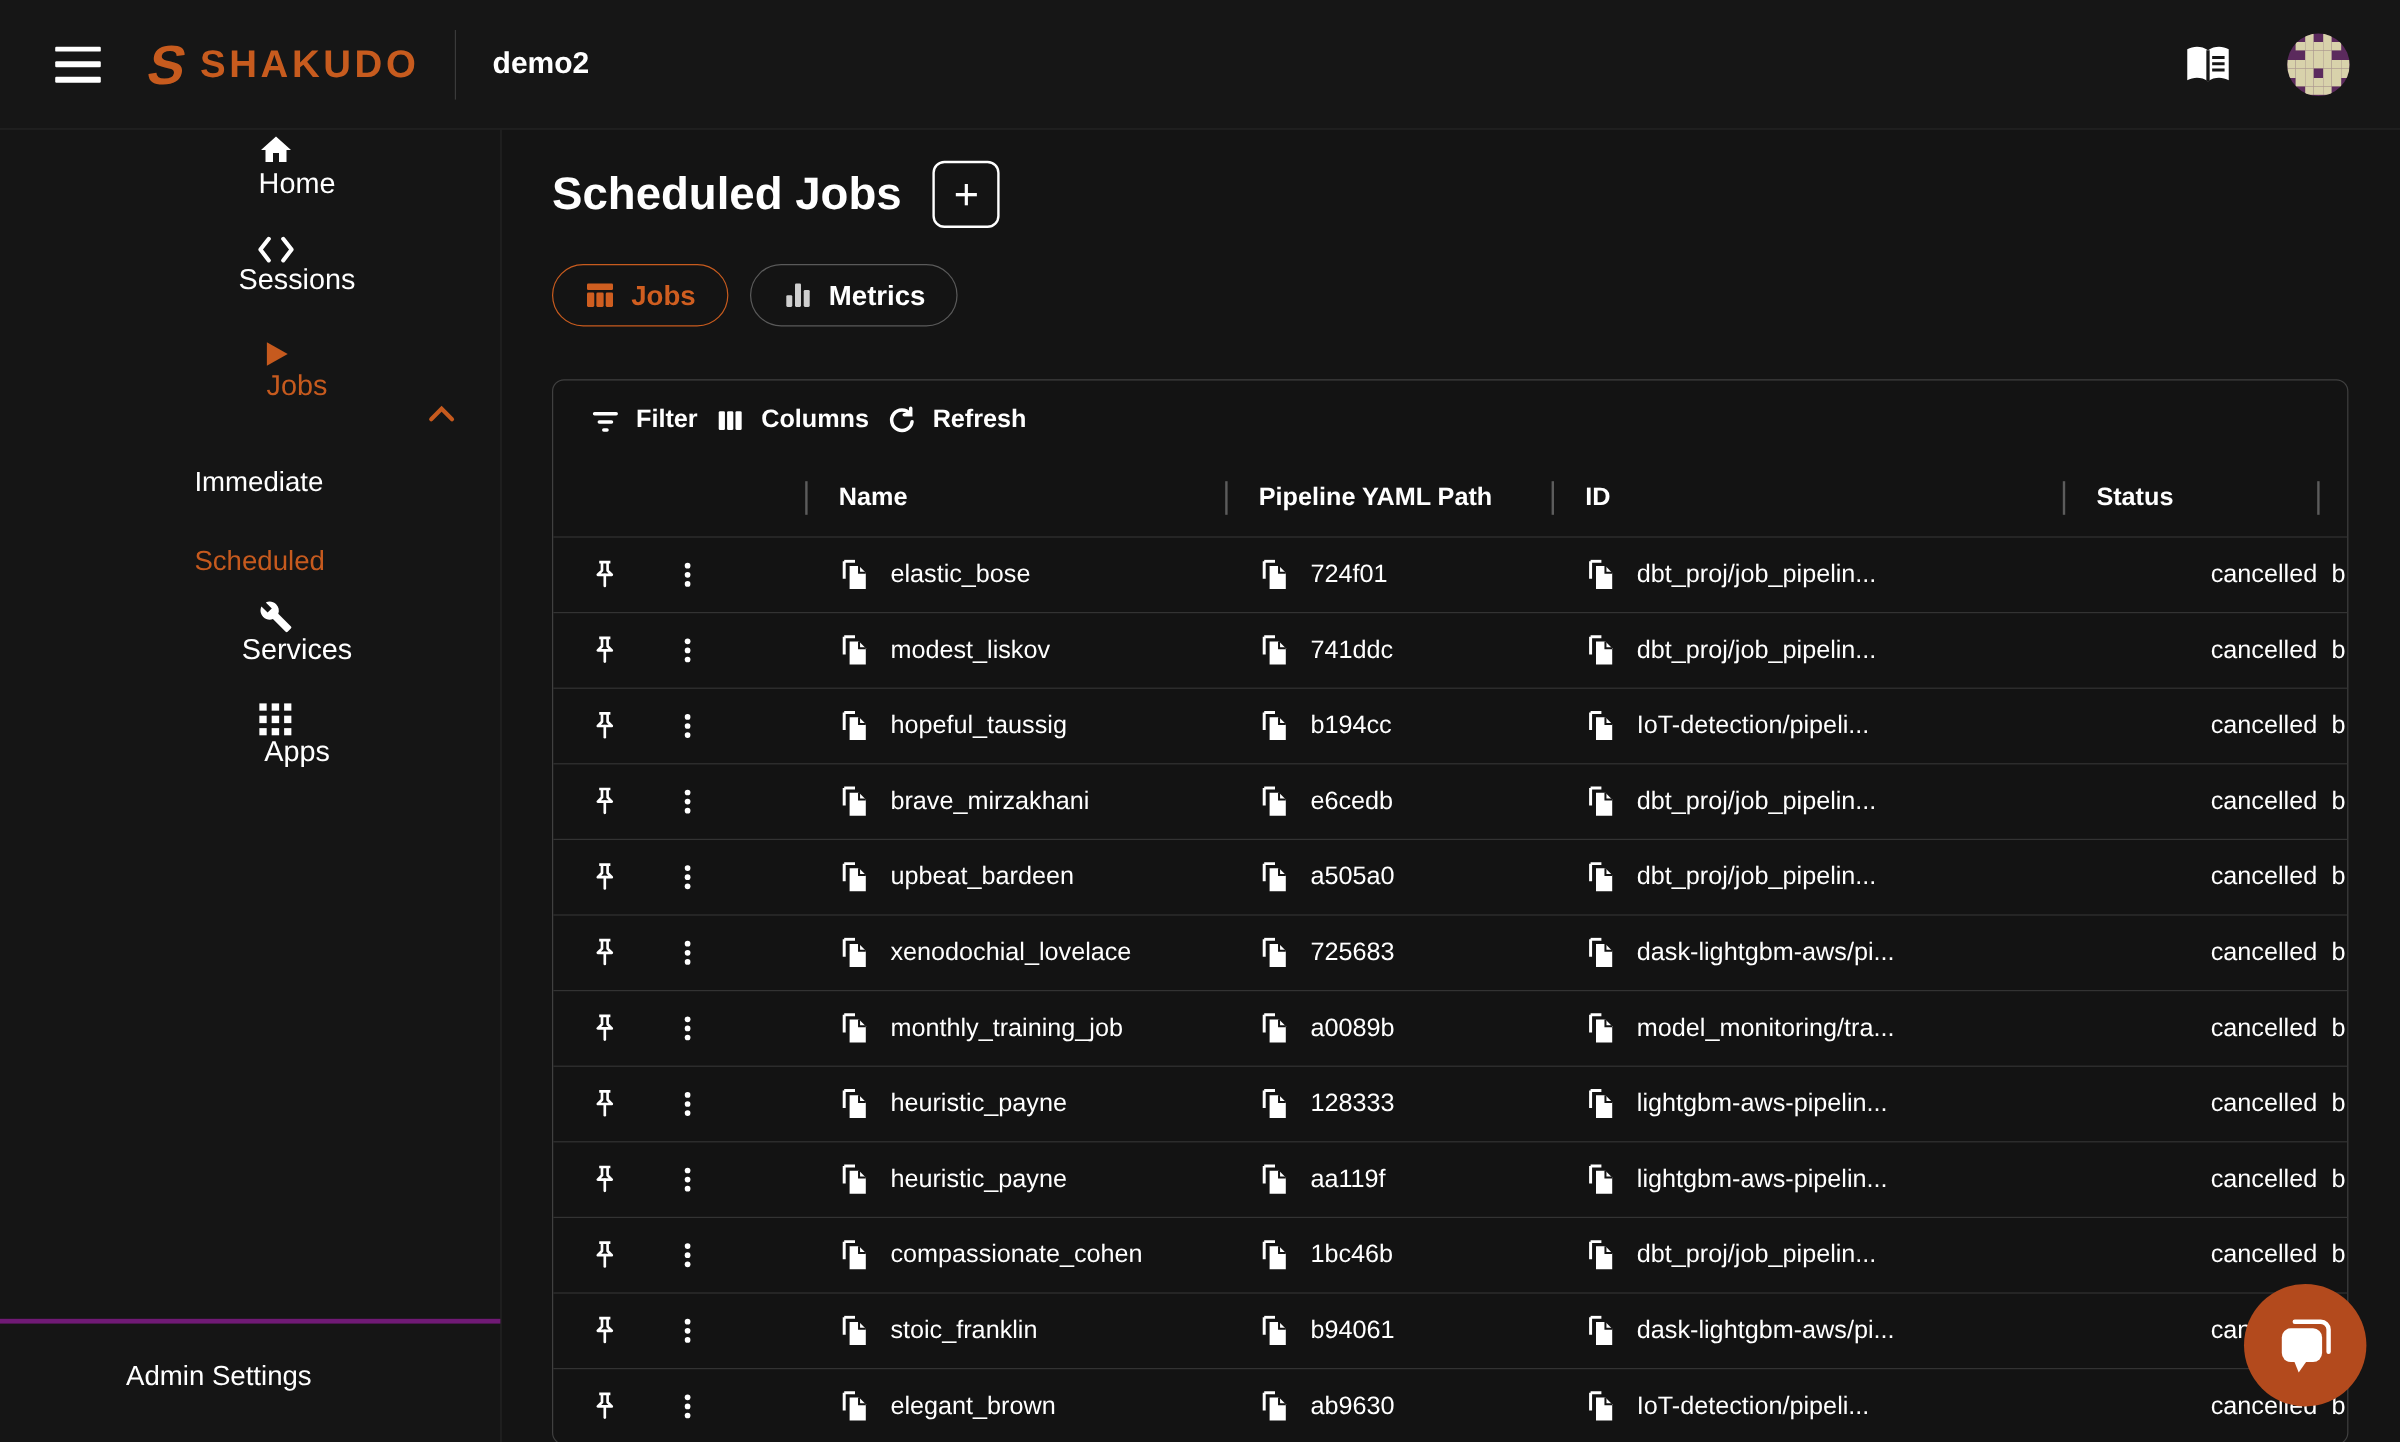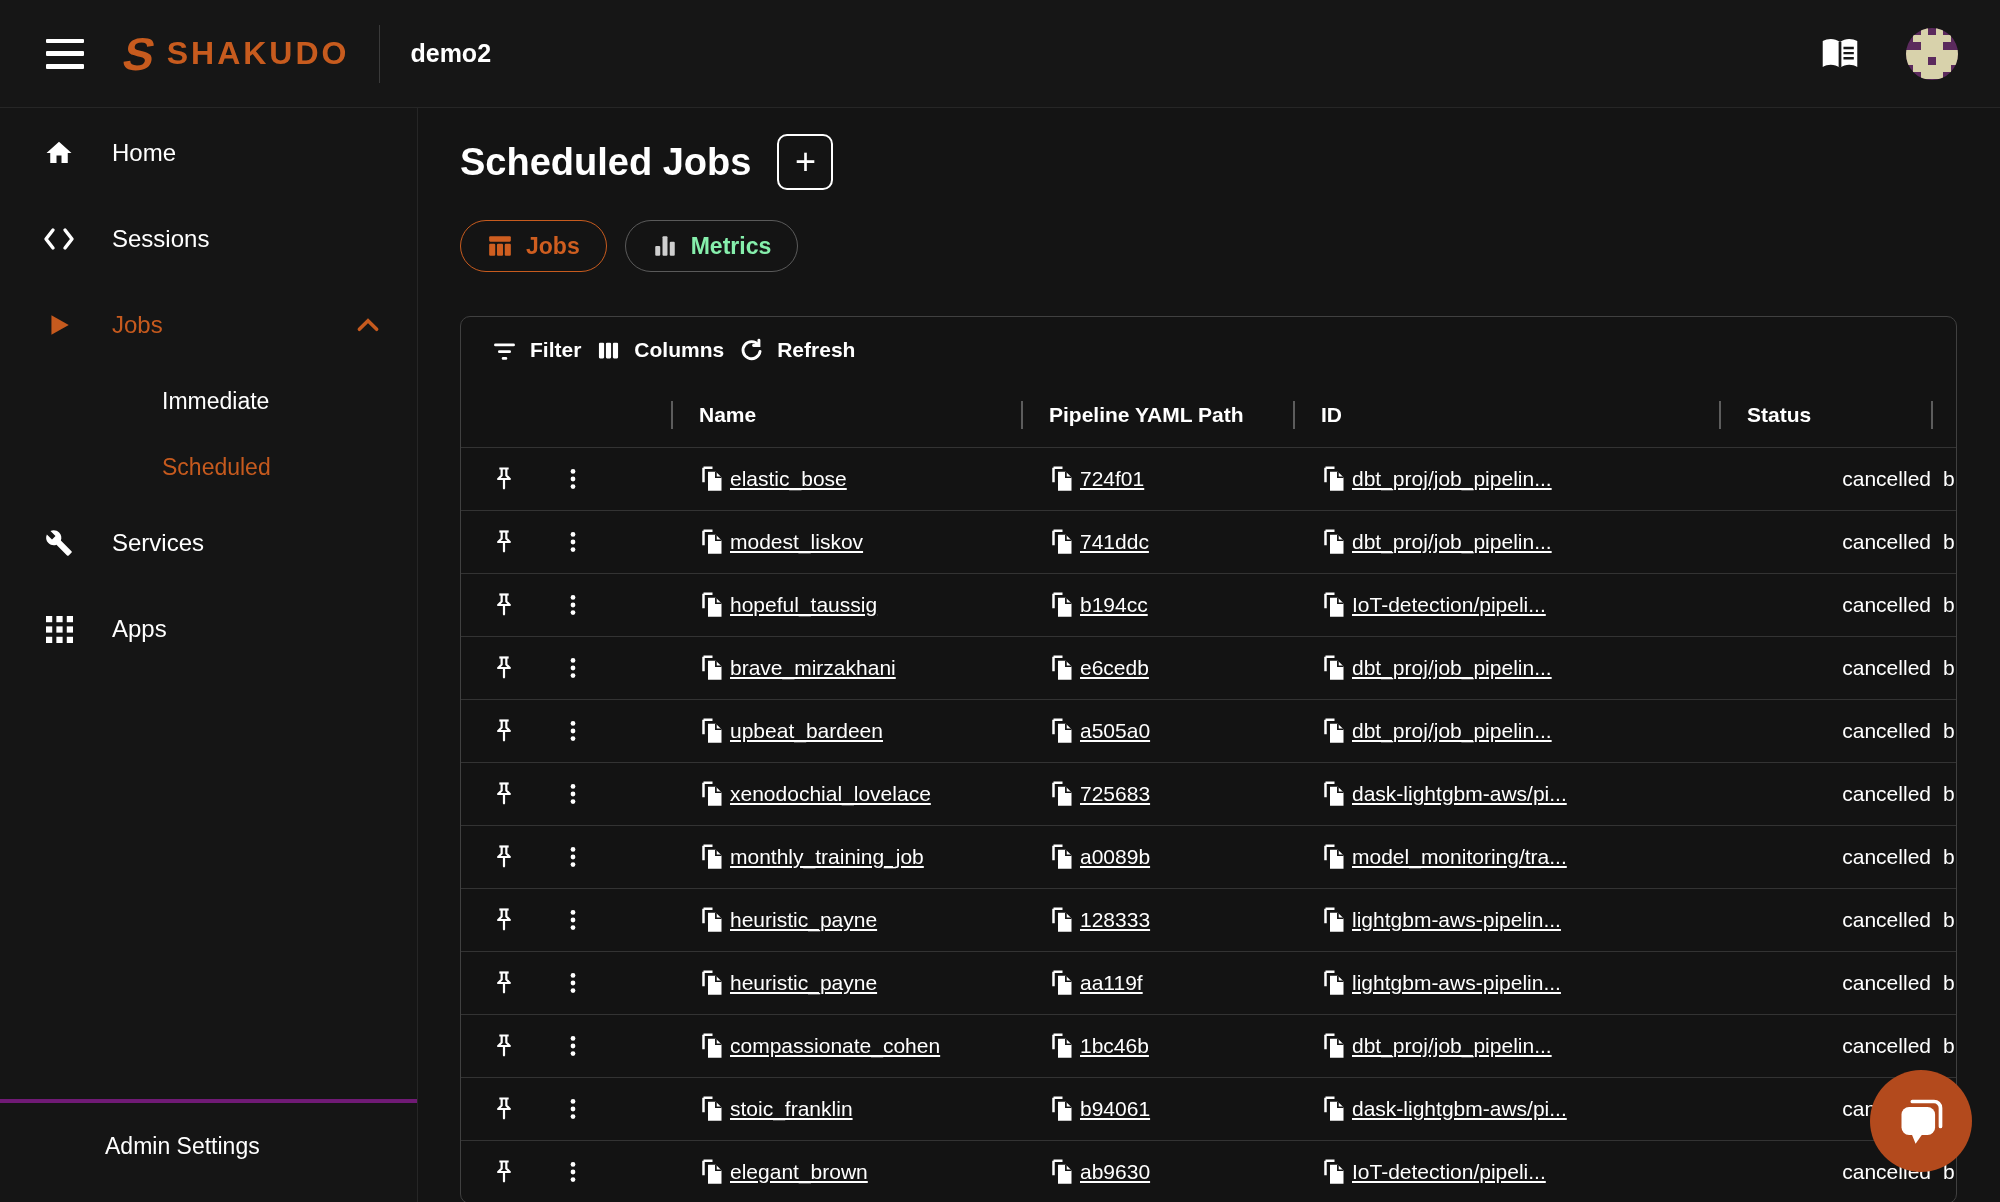--- a/index.html
+++ b/index.html
@@ -19,54 +19,54 @@
   .tb-spacer { flex:1; }
   .book-btn { width:44px; height:40px; display:flex; align-items:center; justify-content:center; cursor:pointer; }
   .avatar { width:52px; height:52px; border-radius:50%; overflow:hidden; margin-left:44px; background:#5b2a5d; cursor:pointer; }
   .avatar-grid { width:100%; height:100%; display:grid; grid-template-columns:repeat(7,1fr); grid-template-rows:repeat(7,1fr); }
   .avatar-grid div.on { background:#d8d2ab; }
 
   
   .sidebar { position:absolute; left:0; top:108px; bottom:0; width:418px; background:#151515;
     border-right:1px solid #262626; }
   .side-nav { padding-top:2px; }
-  .side-item { height:86px; display:flex; align-items:center; padding-left:42px; font-size:24px; font-weight:500; cursor:pointer; }
+  .side-item { height:86px; display:flex; align-items:center; padding-left:42px; font-size:24px; font-weight:500; cursor:pointer;flex-direction:column; }
   .side-item .ic { width:34px; display:flex; justify-content:center; }
   .side-item .lbl { margin-left:36px; }
   .side-item.active { color:#c65a1e; }
   .side-child { height:66px; display:flex; align-items:center; padding-left:137px; font-size:23px; font-weight:500; cursor:pointer;margin-left:25px; }
   .side-child.active { color:#c65a1e; }
   .chev { margin-left:auto; margin-right:36px; display:flex; }
   .admin-foot { position:absolute; left:0; right:0; bottom:0; border-top:4px solid #701a75;
     padding:30px 0 42px 105px; font-size:23px; font-weight:400; cursor:pointer; }
 
   
   .main { position:absolute; left:418px; top:108px; right:0; bottom:0; padding:26px 0 0 42px; }
   .title-row { display:flex; align-items:center; gap:26px; }
   .page-title { font-size:38px; font-weight:700; }
   .add-btn { width:56px; height:56px; border:2px solid #fff; border-radius:10px; background:transparent; color:#fff;
     font-size:36px; font-weight:400; display:flex; align-items:center; justify-content:center; cursor:pointer; line-height:1; }
   .tabs { display:flex; gap:18px; margin-top:30px; }
   .tab { height:52px; border-radius:26px; padding:0 26px; display:flex; align-items:center; gap:13px;
-    font-size:23px; font-weight:600; border:1.5px solid #5a5a5a; color:#86efac; background:transparent; cursor:pointer; }
+    font-size:23px; font-weight:600; border:1.5px solid #5a5a5a; color:#ffffff; background:transparent; cursor:pointer; }
   .tab.active { border-color:#c75b1e; color:#cf5e20; }
 
   
   .panel { margin-top:44px; width:1497px; border:1px solid #404040; border-radius:10px; background:#131313; overflow:hidden; }
   .toolbar { height:66px; display:flex; align-items:center; padding-left:30px; gap:14px; }
   .tool-btn { display:flex; align-items:center; gap:12px; font-size:21px; font-weight:700; color:#fff; cursor:pointer; background:none; border:none; }
   .trow { display:grid; grid-template-columns:85px 125px 350px 272px 426px 212px 1fr; align-items:center; }
   .thead { height:64px; font-size:21px; font-weight:700; }
   .hcell { position:relative; height:100%; display:flex; align-items:center; padding-left:28px; }
   .hcell.sep::before { content:''; position:absolute; left:0; top:18px; width:2px; height:28px; background:#5c5c5c; }
   .tbody .trow { height:63px; border-top:1px solid #333; font-size:21px; }
   .cell { display:flex; align-items:center; overflow:hidden; white-space:nowrap; }
   .pin-cell { justify-content:center; }
   .dots-cell { padding-left:14px; }
-  .data-cell { padding-left:28px; gap:4px;text-decoration:underline; }
+  .data-cell { padding-left:28px; gap:16px; }
   .status-cell { padding-left:27px;justify-content:flex-end; }
   .extra-cell { padding-left:12px; }
   .icon-btn { display:flex; cursor:pointer; }
 
   
   .chat-fab { position:absolute; left:1870px; top:1070px; width:102px; height:102px; border-radius:50%;
     background:#b34a1d; display:flex; align-items:center; justify-content:center; cursor:pointer; z-index:9; }
 </style>
 </head>
 <body>

